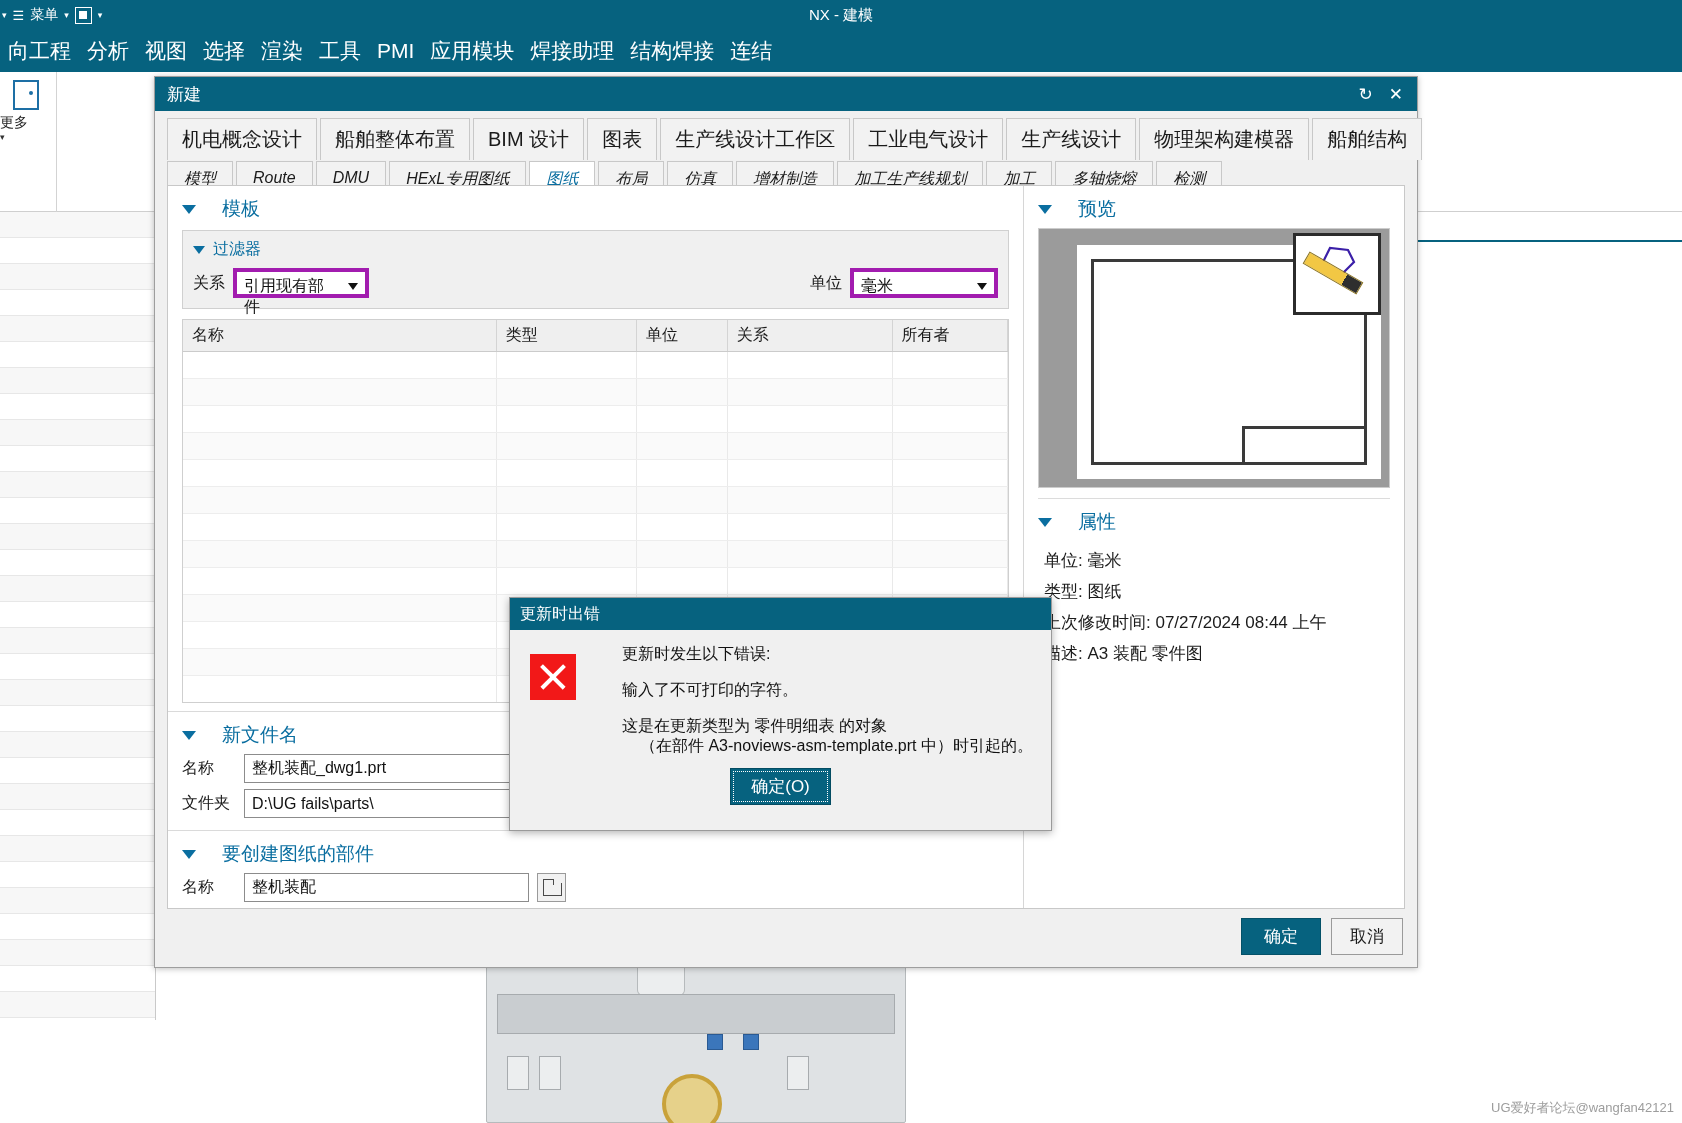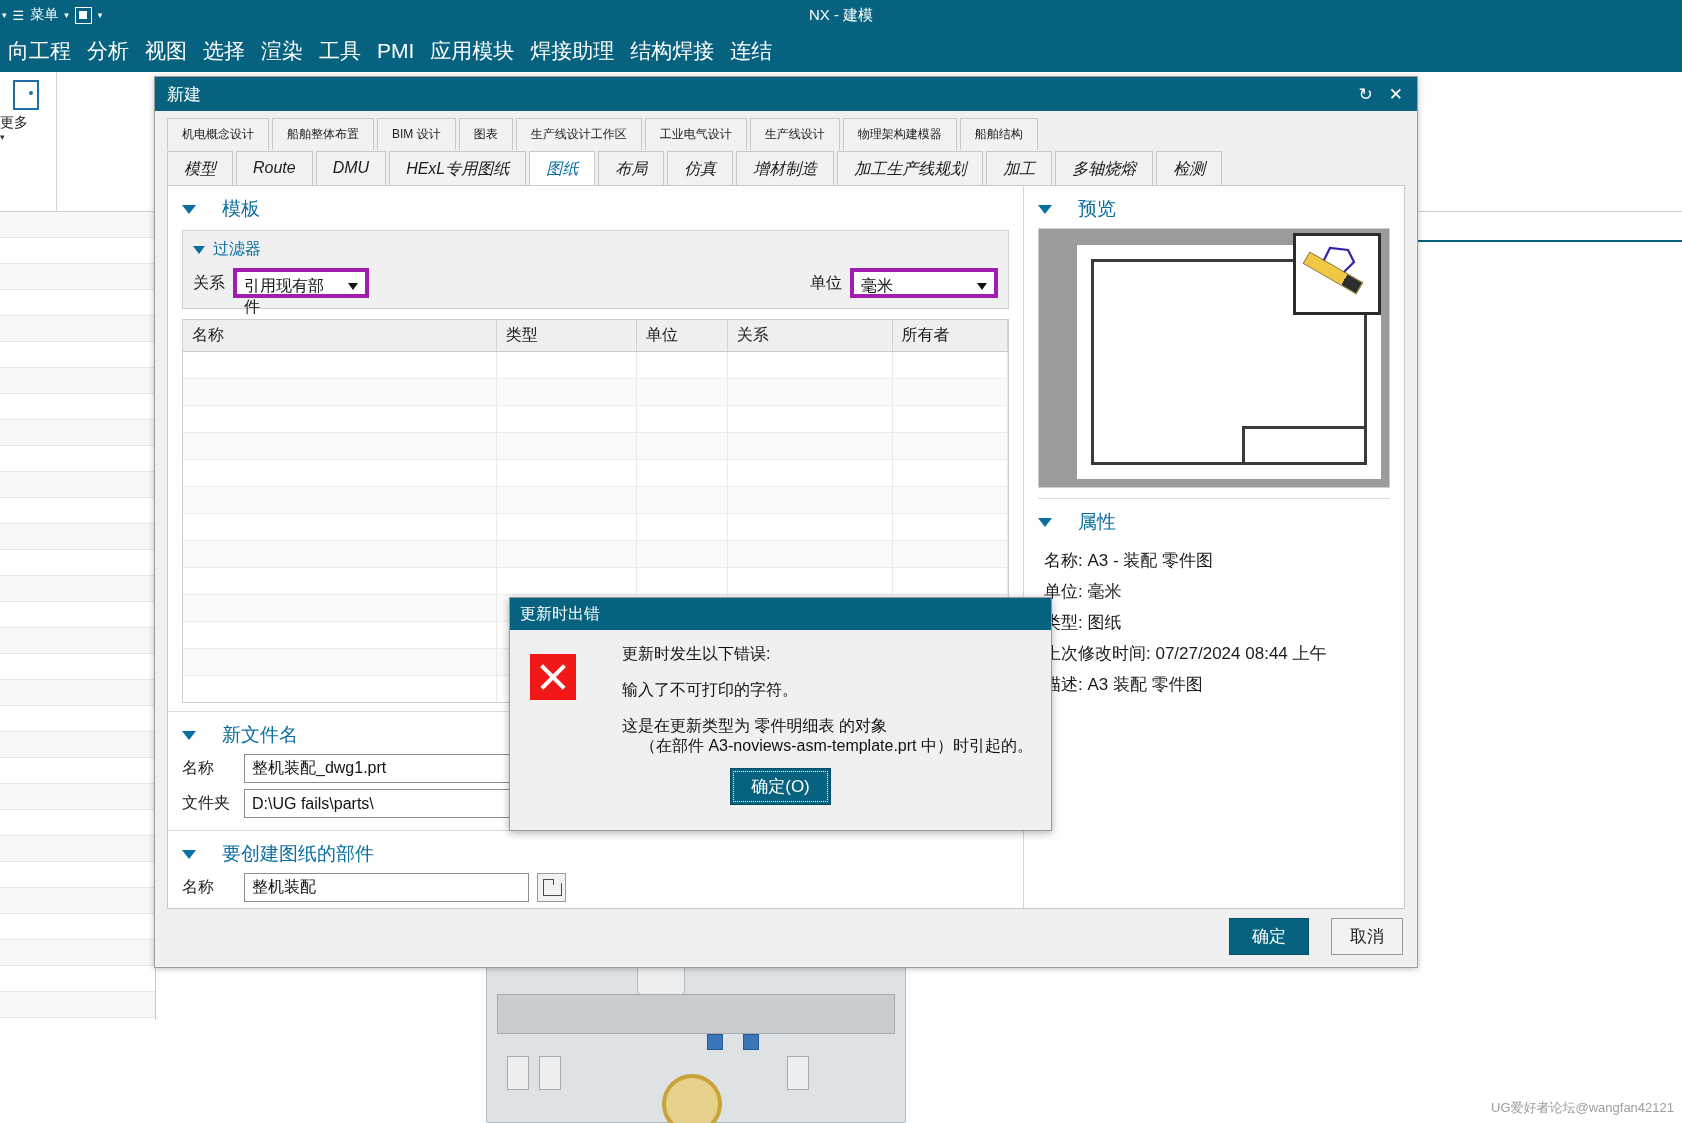--- a/index.html
+++ b/index.html
@@ -147,21 +147,21 @@
   .dlg-title .tbtns {
     position: absolute; right: 6px; top: 0; height: 34px;
     display: flex; align-items: center; gap: 16px; padding-right: 8px;
   }
   .dlg-title .tbtn { color: #ffffff; font-size: 17px; line-height: 1; }
 
   .tabstrip { padding: 6px 12px 0 12px; background: #f0f0f0; }
   .tabrow { display: flex; gap: 3px; }
   .tabrow .tab {
     background: #f2f2f2; border: 1px solid #c8c8c8; border-bottom: none;
-    padding: 7px 14px; font-size: 12px; color: #1b1b1b; white-space: nowrap;
+    padding: 7px 14px; font-size: 20px; color: #1b1b1b; white-space: nowrap;
     position: relative; top: 1px;
   }
   .tabrow2 { display: flex; gap: 3px; margin-top: 2px; font-style: italic; }
   .tabrow2 .tab {
     background: #f2f2f2; border: 1px solid #c8c8c8; border-bottom: 1px solid #c8c8c8;
     padding: 7px 16px; font-size: 16px; color: #1b1b1b; white-space: nowrap;
   }
   .tabrow2 .tab.active {
     background: #ffffff; color: #0a6ea0; border-bottom: 1px solid #ffffff;
     font-weight: normal;
@@ -283,21 +283,21 @@
     position: absolute; left: 22px; top: 8px; width: 46px; height: 34px;
   }
 
   .props { padding: 6px 14px 0 14px; }
   .prop-line { font-size: 17px; color: #1b1b1b; padding: 4px 0 4px 6px; }
 
   .hr-soft { height: 1px; background: #dcdcdc; margin: 10px 14px 0 14px; }
 
   .dlg-footer {
     position: absolute; right: 14px; bottom: 12px;
-    display: flex; gap: 22px; border-radius: 16px;
+    display: flex; gap: 10px; border-radius: 16px;
   }
   .btn-primary {
     background: #06627f; color: #ffffff; border: 1px solid #045168;
     font-size: 17px; padding: 6px 22px; min-width: 70px;
     font-family: "Liberation Sans", sans-serif;
   }
   .btn-std {
     background: #f2f2f2; color: #1b1b1b; border: 1px solid #9a9a9a;
     font-size: 17px; padding: 6px 18px; min-width: 70px;
     font-family: "Liberation Sans", sans-serif;
@@ -658,21 +658,20 @@
           </div>
         </div>
 
         <div class="hr-soft"></div>
 
         <div class="section-head">
           <span class="tri"></span>
           <span>属性</span>
         </div>
         <div class="props" id="prop-lines">
-            <div class="prop-line">名称:  A3 - 装配 零件图</div>
             <div class="prop-line">单位:  毫米</div>
             <div class="prop-line">类型:  图纸</div>
             <div class="prop-line">上次修改时间:  07/27/2024 08:44 上午</div>
             <div class="prop-line">描述:  A3 装配 零件图</div>
           </div>
       </div>
     </div>
 
     <div class="dlg-footer">
       <button class="btn-primary">确定</button>

